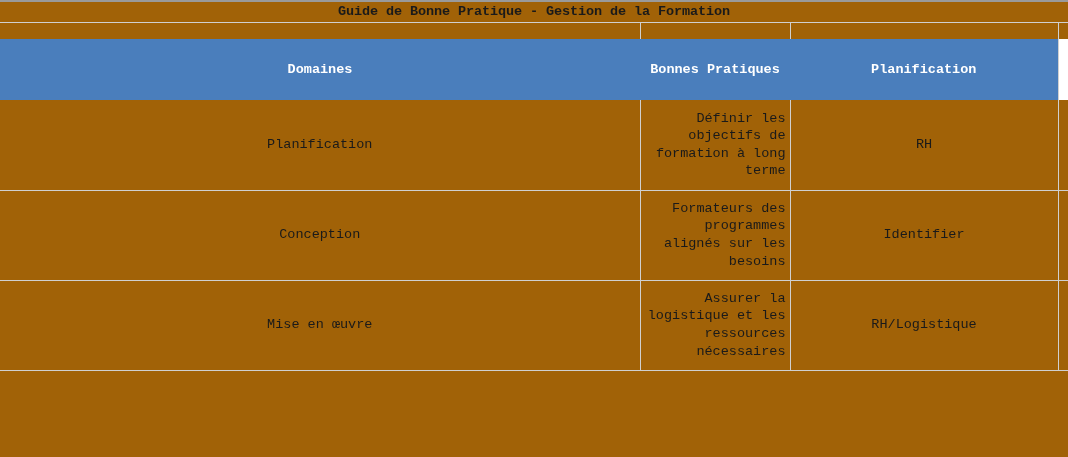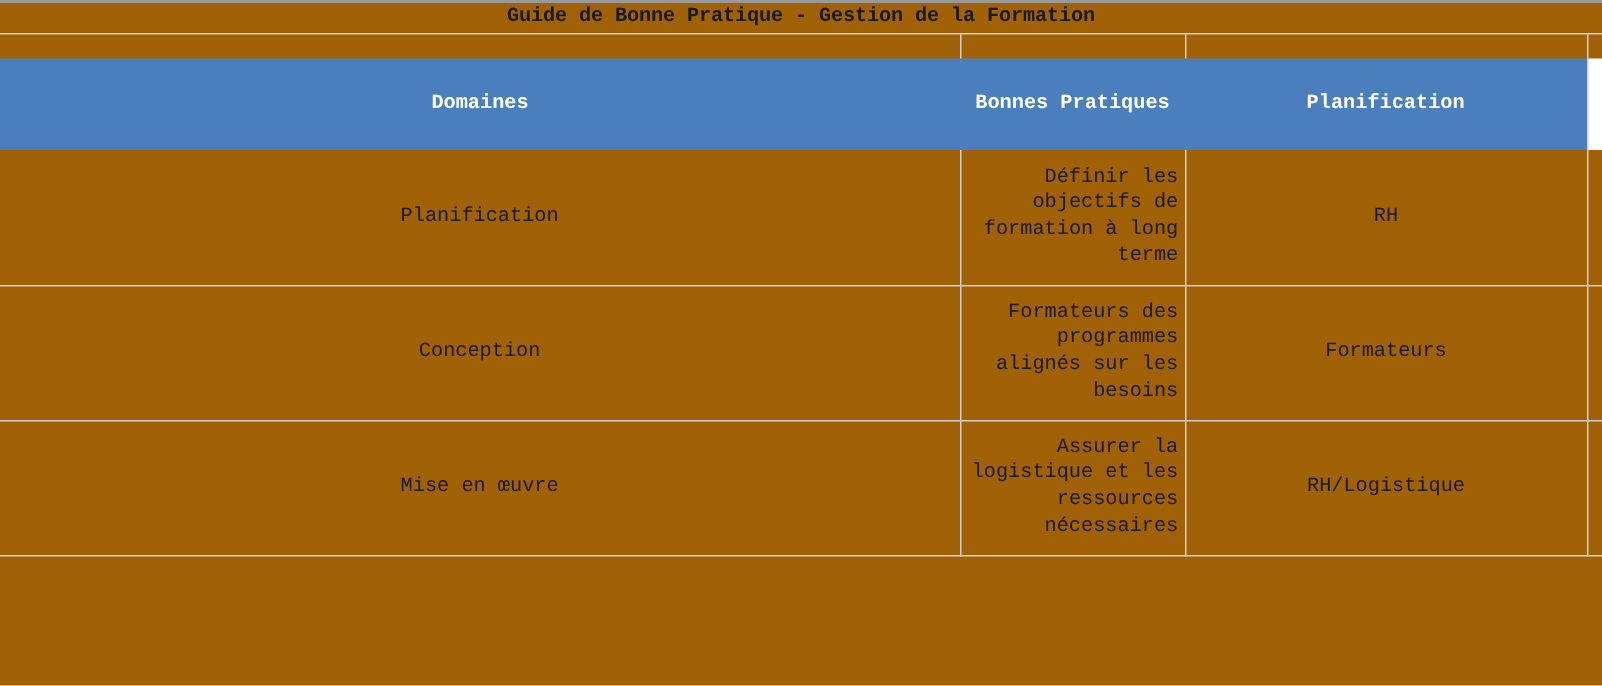--- a/index.html
+++ b/index.html
@@ -151,21 +151,21 @@
         <td class="cell-domaine">Planification</td>
         <td class="cell-pratique">Définir les objectifs de formation à long terme</td>
         <td class="cell-responsable">RH</td>
         <td class="cell-tail"></td>
       </tr>
 
 
       <tr class="data-row r3">
         <td class="cell-domaine">Conception</td>
         <td class="cell-pratique">Formateurs des programmes alignés sur les besoins</td>
-        <td class="cell-responsable">Formateurs</td>
+        <td class="cell-responsable">Identifier</td>
         <td class="cell-tail"></td>
       </tr>
 
       <tr class="data-row r4">
         <td class="cell-domaine">Mise en œuvre</td>
         <td class="cell-pratique">Assurer la logistique et les ressources nécessaires</td>
         <td class="cell-responsable">RH/Logistique</td>
         <td class="cell-tail"></td>
       </tr>
 

